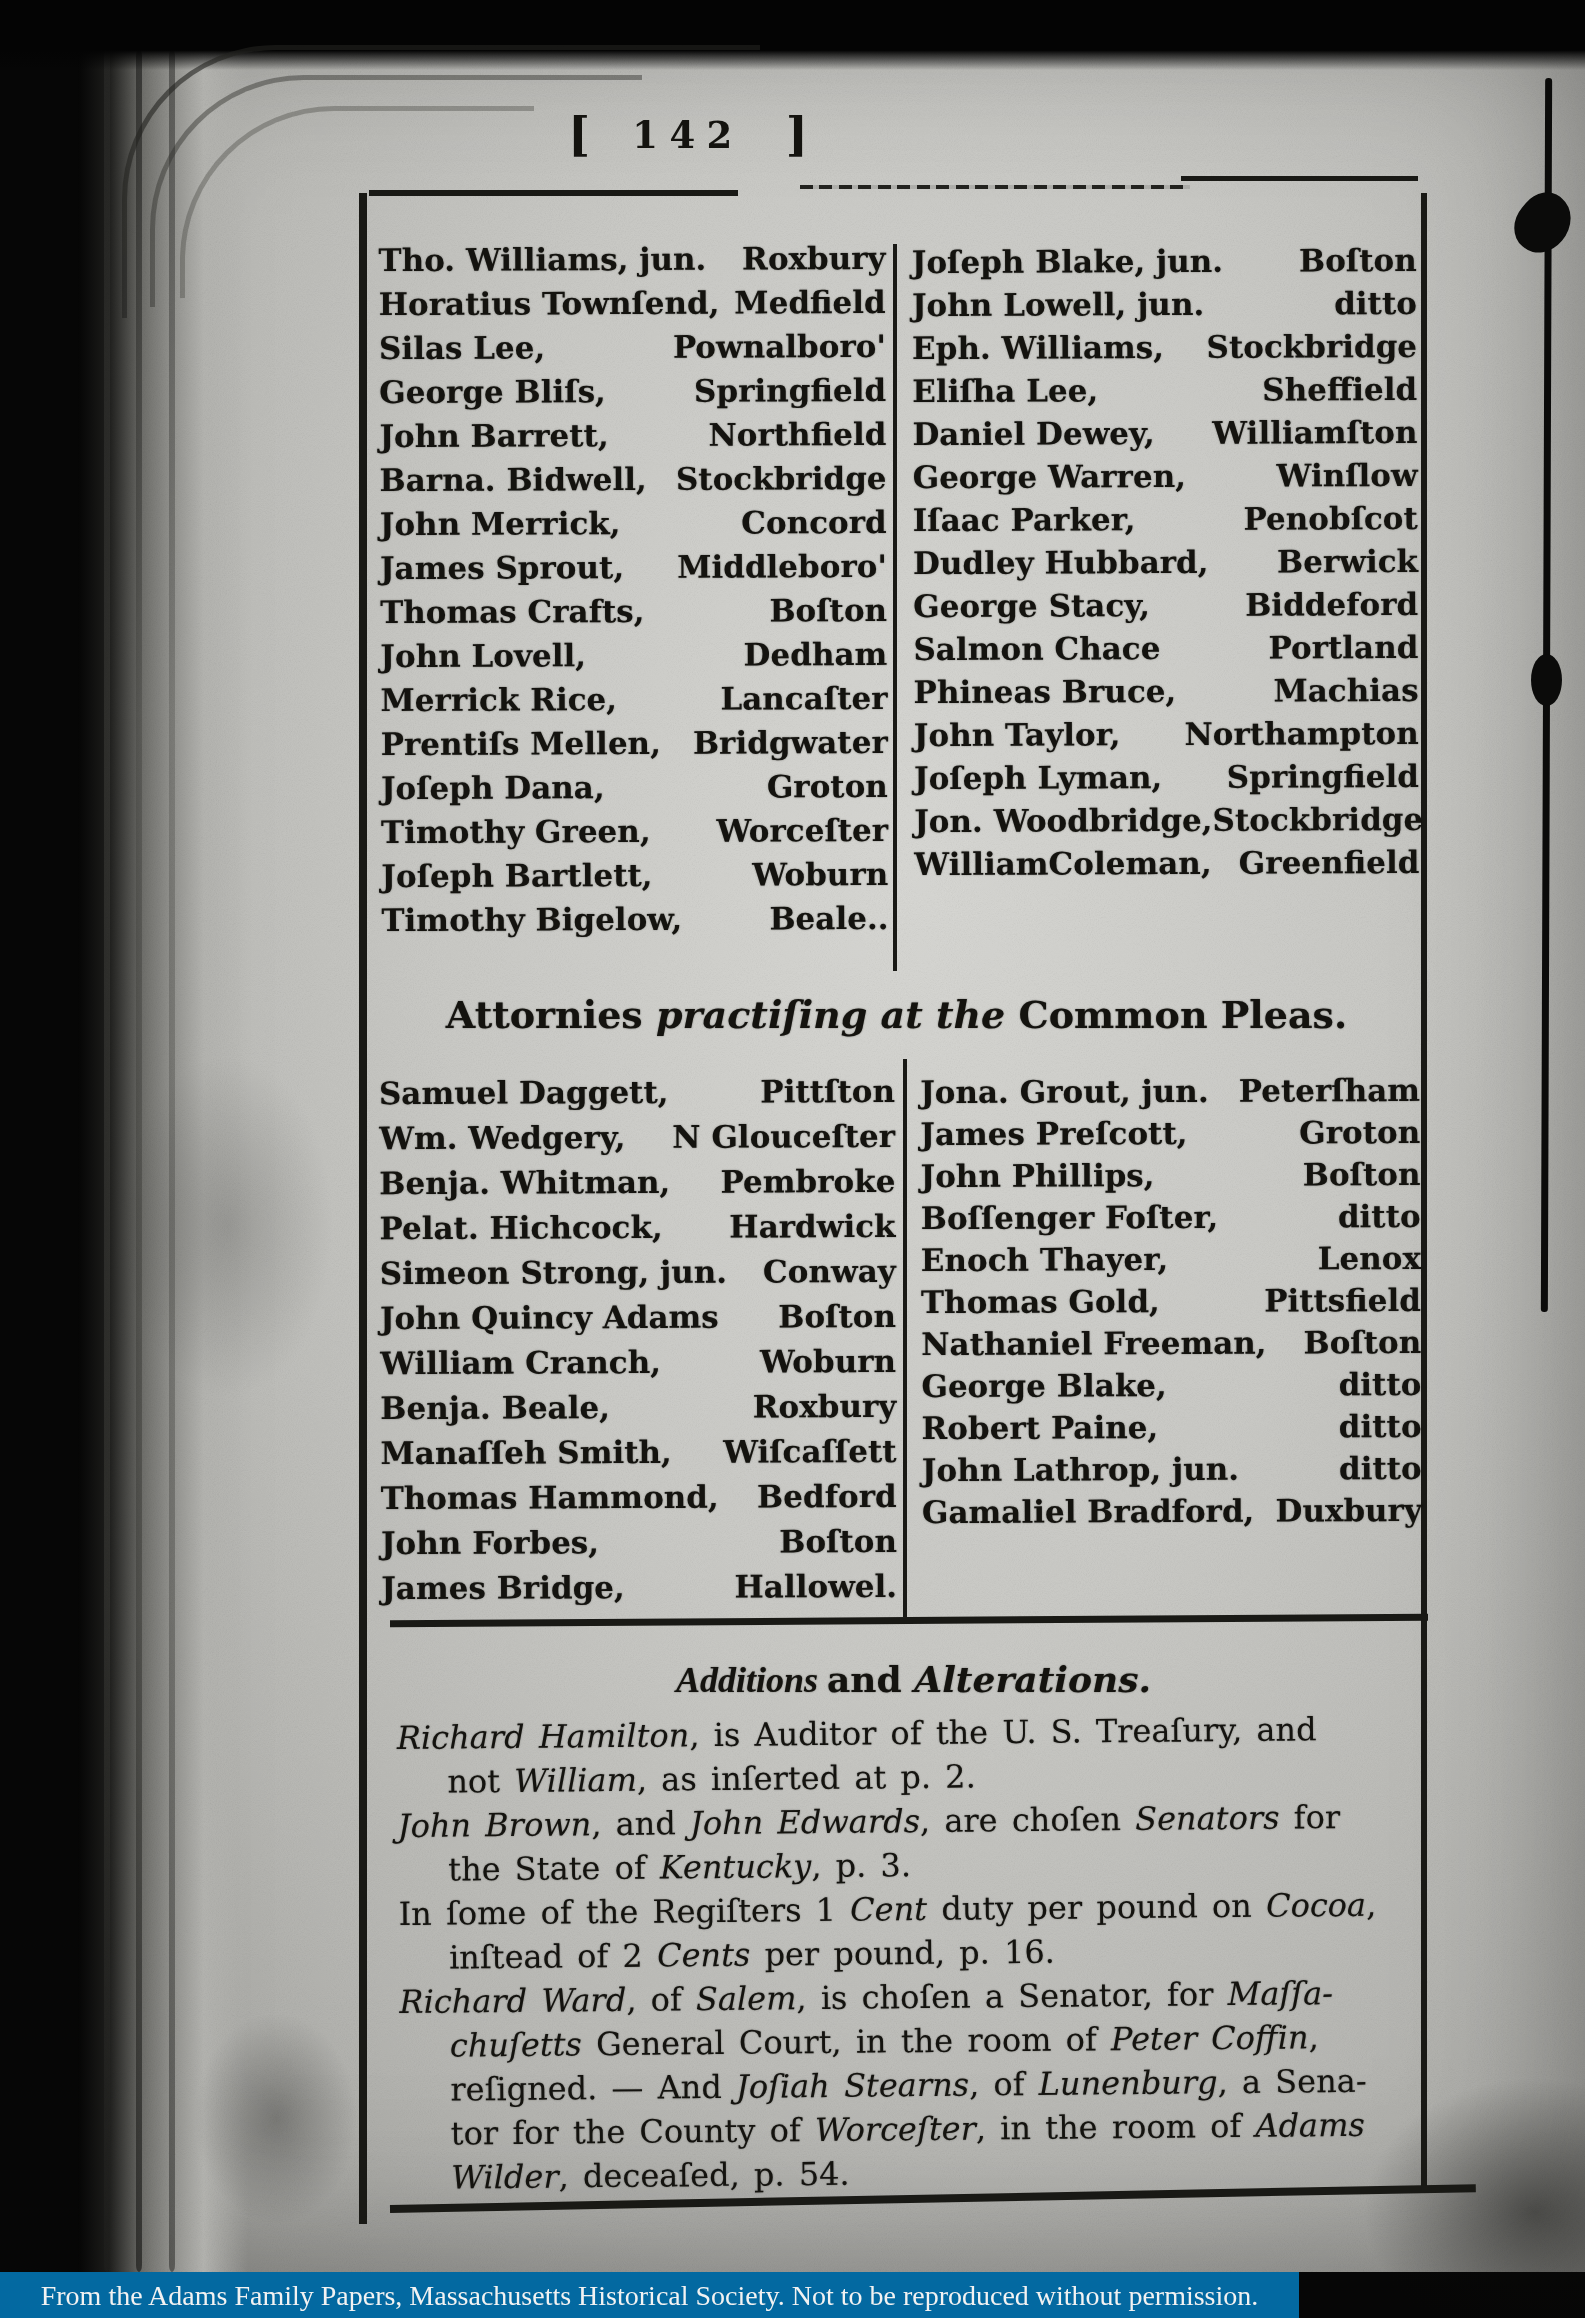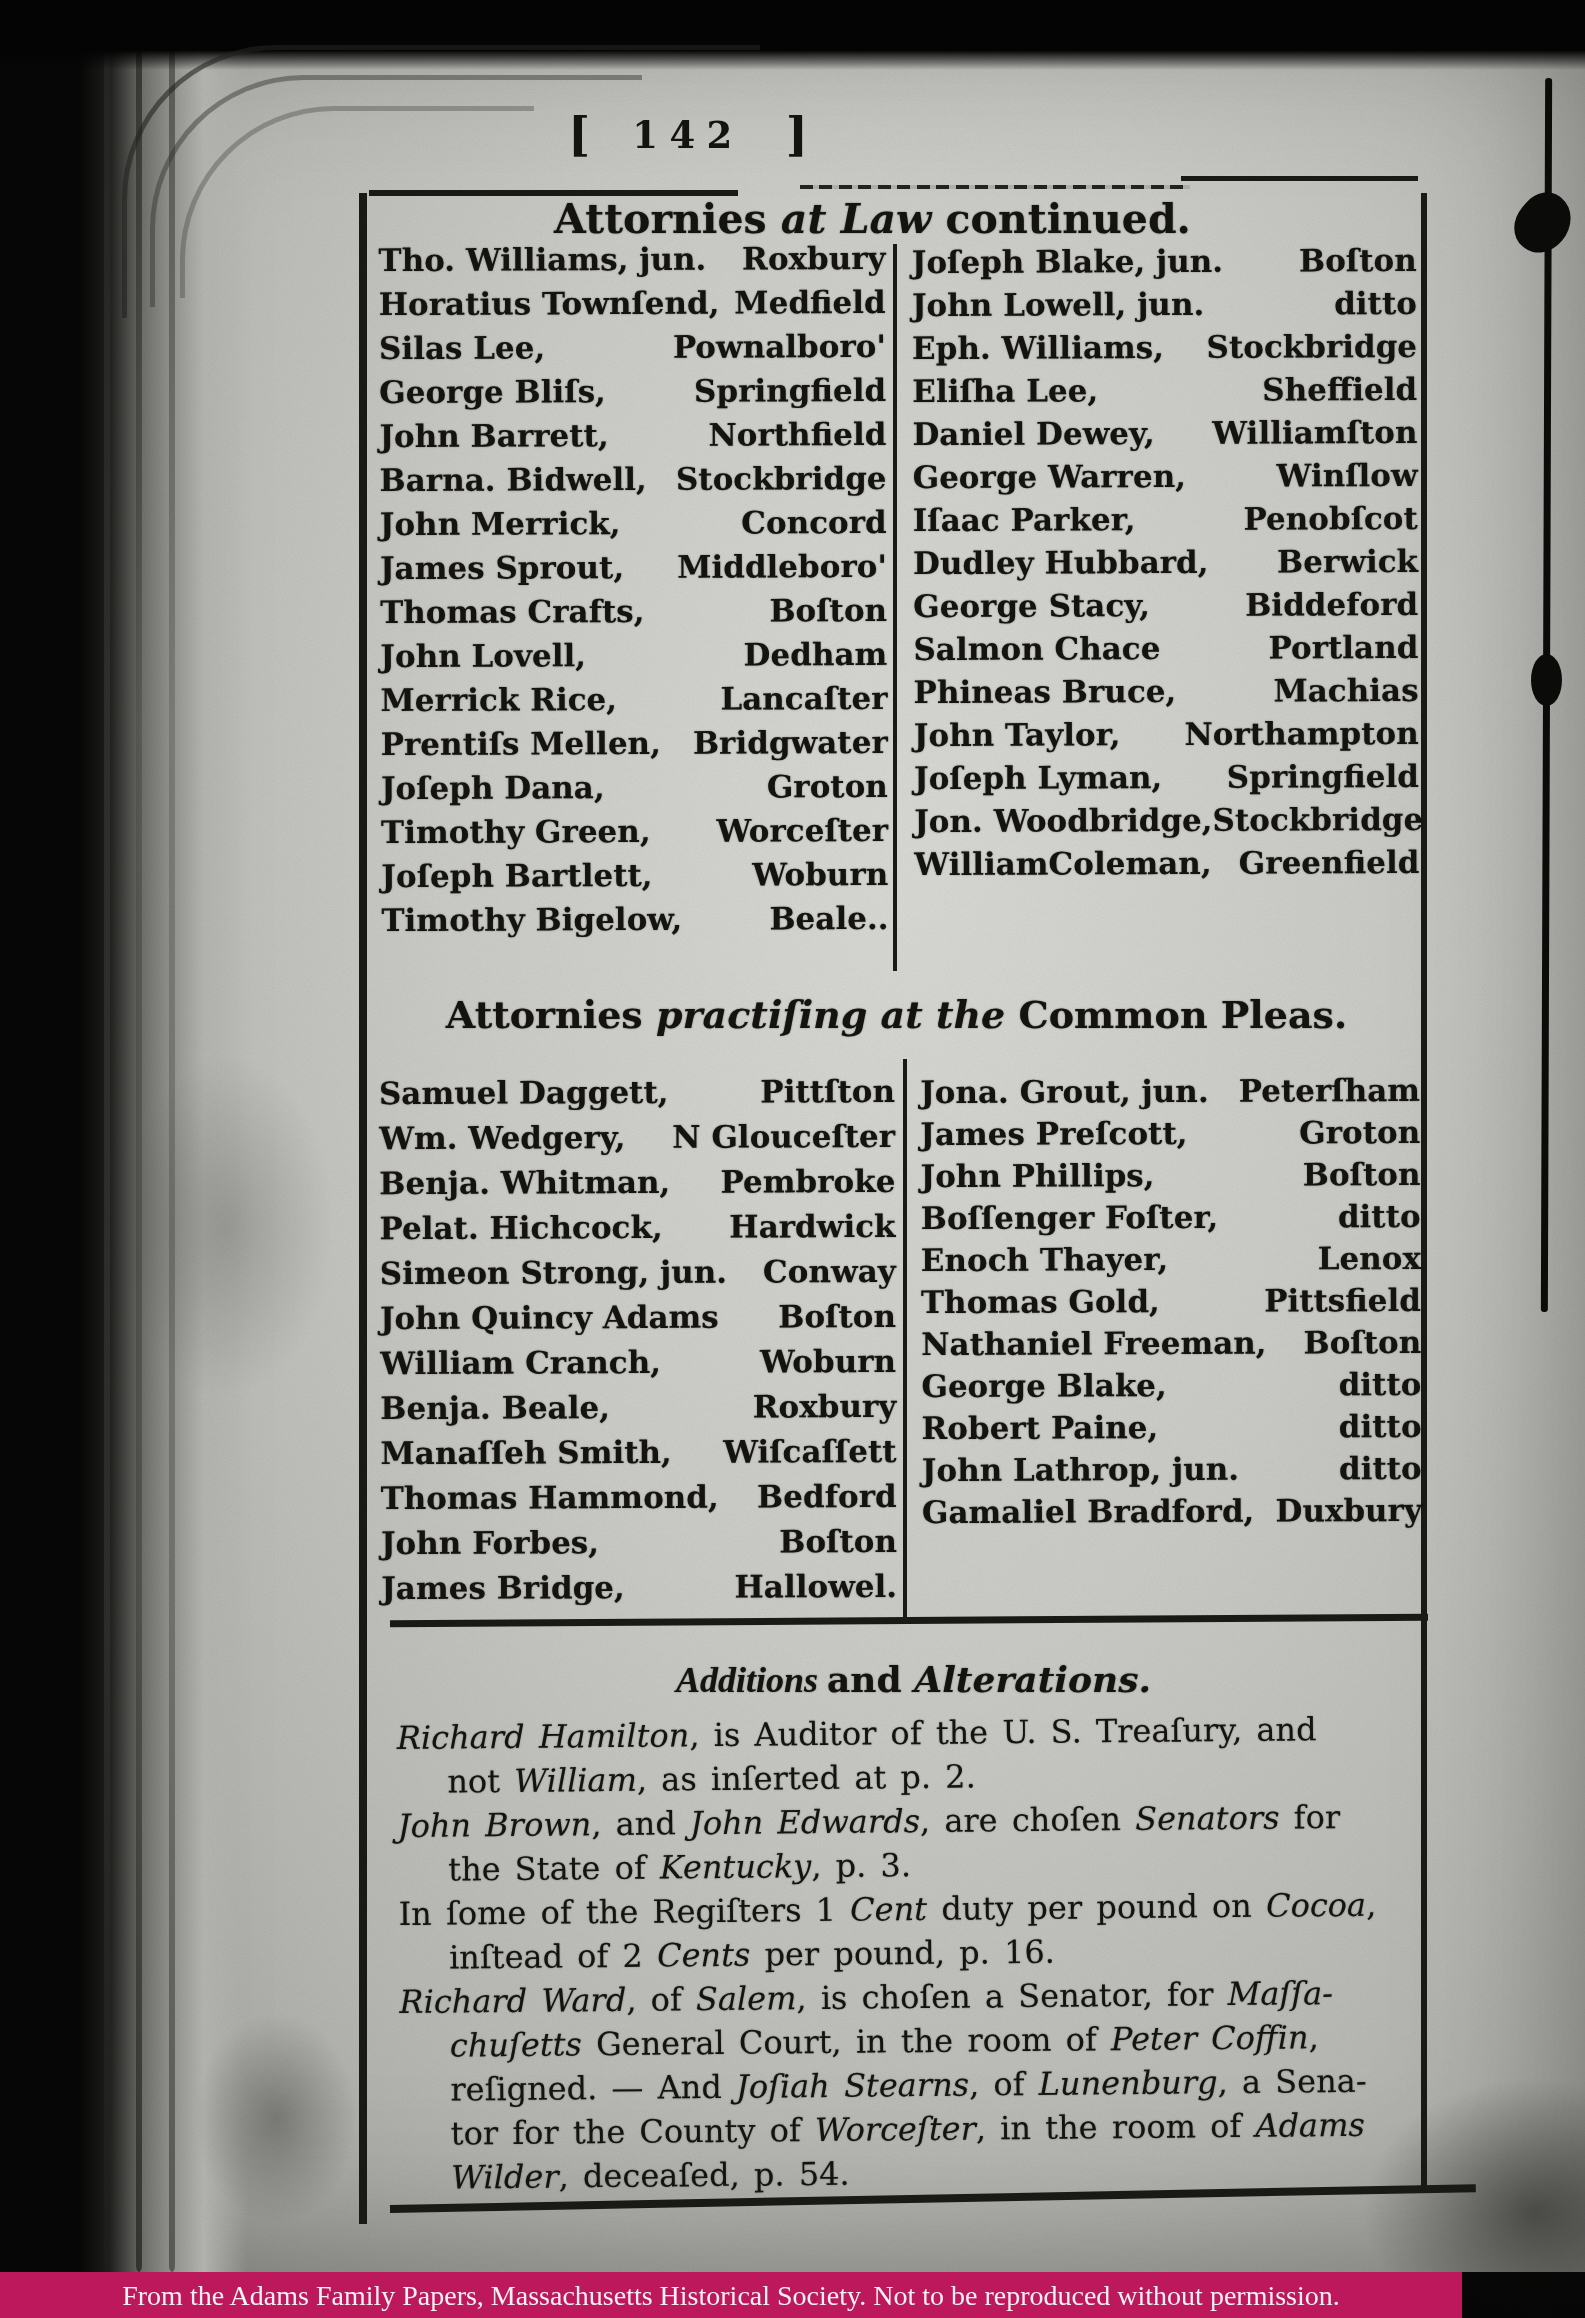--- a/index.html
+++ b/index.html
@@ -50,21 +50,21 @@
   .row{display:flex;justify-content:space-between;align-items:baseline;font-size:31px;font-weight:bold;white-space:nowrap;}
   .s1l{left:380px;top:237px;width:507px;}  .s1l .row{height:44px;line-height:44px;}
   .s1r{left:913px;top:240px;width:505px;} .s1r .row{height:43px;line-height:43px;}
   .s2l{left:380px;top:1070px;width:516px;} .s2l .row{height:45px;line-height:45px;}
   .s2r{left:921px;top:1070px;width:500px;} .s2r .row{height:42px;line-height:42px;}
   .adds{position:absolute;left:399px;top:1711px;width:1055px;font-size:32px;line-height:44px;
      word-spacing:4px;transform:rotate(-.55deg);text-shadow:0 0 1.6px rgba(15,15,10,.45);}
   .pline{white-space:nowrap;}
   .pline.ind{padding-left:50px;}
   
-  .banner{position:absolute;left:0;top:2272px;width:1462px;height:47px;background:#be185d;
+  .banner{position:absolute;left:0;top:2272px;width:1299px;height:47px;background:#0369a1;
      display:flex;align-items:center;justify-content:center;text-align:center;}
   .banner span{color:#f2f2f2;font-family:"Liberation Serif",serif;font-size:28px;white-space:nowrap;}
 </style>
 </head>
 <body>
 
 <div class="scan">
   <div class="page"></div>
 
   <div class="edge-left"></div>
@@ -89,21 +89,20 @@
   <div class="rule" style="left:369px;top:190px;width:369px;height:5.7px"></div>
   <div class="rule dashed" style="left:800px;top:185px;width:390px;height:4px"></div>
   <div class="rule" style="left:1181px;top:176px;width:237px;height:4.9px"></div>
   <div class="rule" style="left:359px;top:193px;width:8px;height:2031px"></div>
   <div class="rule" style="left:1421px;top:193px;width:5.7px;height:1997px"></div>
   <div class="rule" style="left:893px;top:244px;width:4px;height:727px"></div>
   <div class="rule" style="left:903px;top:1059px;width:4px;height:558px"></div>
   <div class="rule" style="left:390px;top:1617px;width:1038px;height:7.3px;transform:rotate(-.35deg)"></div>
   <div class="rule" style="left:390px;top:2205px;width:1086px;height:8px;transform:rotate(-1.1deg);transform-origin:left center"></div>
 
-  <div class="sec-title title1 ink"><span>Attornies </span><span style="font-style: italic;">at Law </span><span>continued.</span></div>
   <div class="col s1l ink">
       <div class="row">
         <span>Tho. Williams, jun.</span>
         <span>Roxbury</span>
       </div>
       <div class="row">
         <span>Horatius Townſend,</span>
         <span>Medfield</span>
       </div>
       <div class="row">

